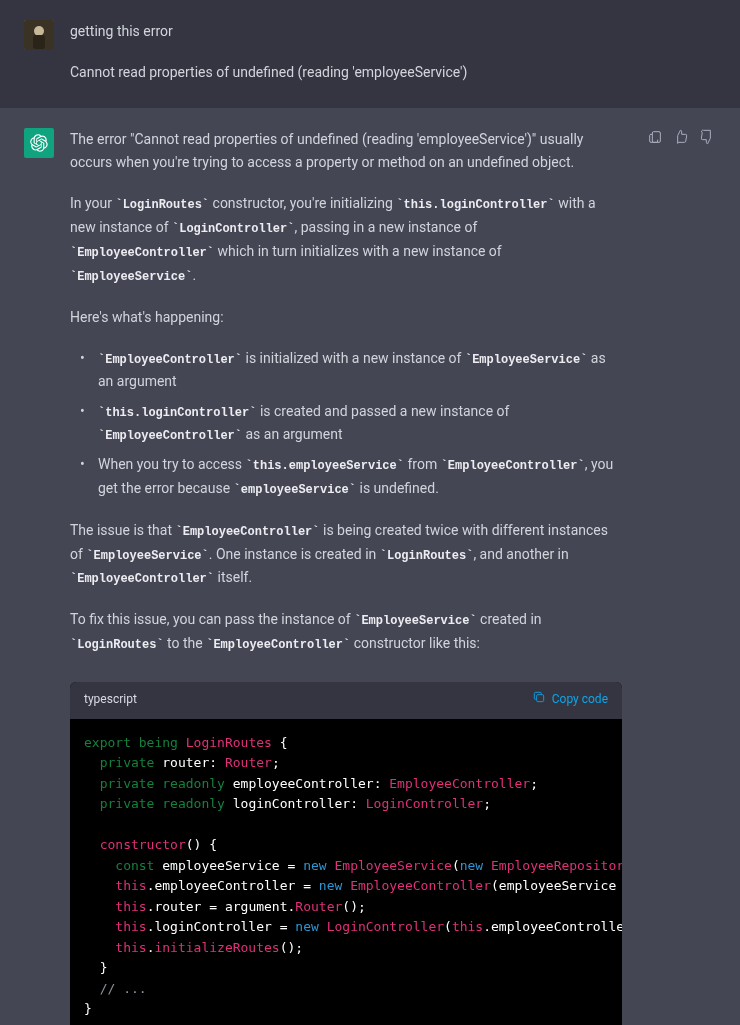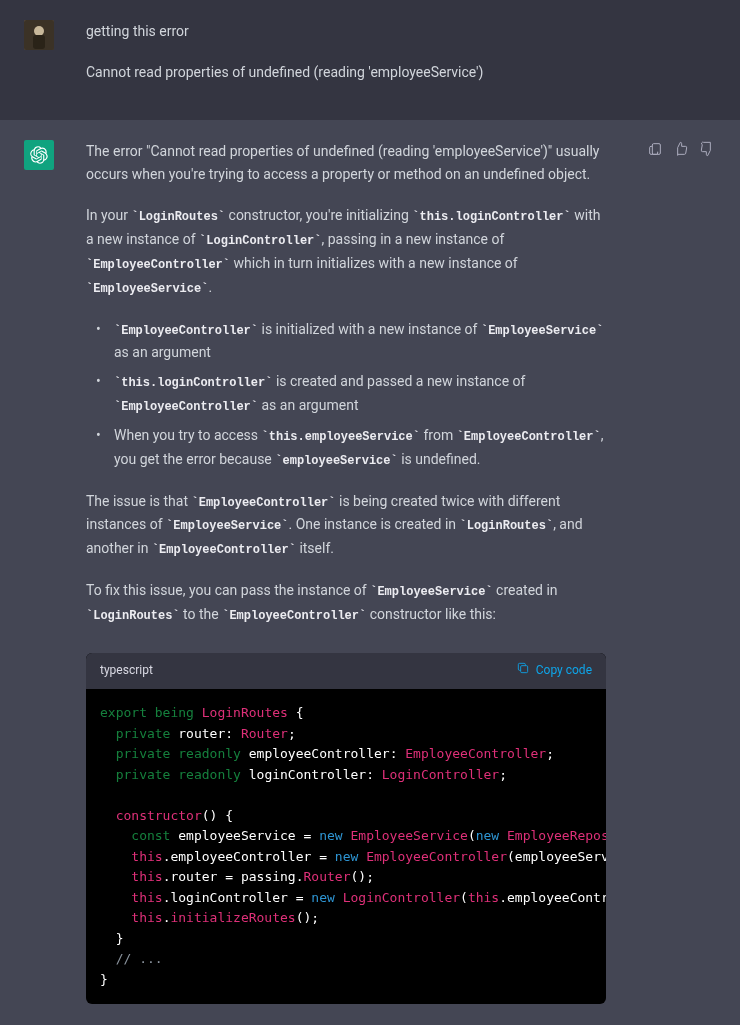--- a/index.html
+++ b/index.html
@@ -4,31 +4,31 @@
   <style>
     * { box-sizing: border-box; margin: 0; padding: 0; }
     body {
       background: #343541;
       color: #d1d5db;
       font-family: -apple-system, BlinkMacSystemFont, "Segoe UI", Roboto, sans-serif;
       font-size: 14px;
       line-height: 1.65;
       width: 740px;
     }
-    .message { display: flex; padding: 20px 24px; gap: 32px; }
+    .message { display: flex; padding: 20px 24px; gap: 16px; }
     .user-message { background: #343541; }
     .assistant-message { background: #444654; }
     .avatar { width: 30px; height: 30px; flex-shrink: 0; border-radius: 2px; display: flex; align-items: center; justify-content: center; }
     .user-avatar { background: linear-gradient(135deg, #8b7355 0%, #4a3c2a 100%); overflow:hidden; }
     .user-avatar svg { width: 30px; height: 30px; }
     .assistant-avatar { background: #10a37f; }
     .assistant-avatar svg { width: 18px; height: 18px; fill: white; }
     .content { flex: 1; min-width: 0; }
     .content p { margin-bottom: 18px; }
-    .content p:last-child { margin-bottom: 16px; }
+    .content p:last-child { margin-bottom: 4px; }
     .actions { display: flex; gap: 8px; align-items: flex-start; margin-left: 8px; }
     .icon-btn { width: 18px; height: 18px; display: flex; align-items: center; justify-content: center; color: #acacbe; cursor: pointer; }
     .icon-btn svg { width: 16px; height: 16px; stroke: currentColor; fill: none; stroke-width: 1.5; }
     code.inline {
       font-family: "SFMono-Regular", Consolas, "Liberation Mono", Menlo, monospace;
       font-size: 12px;
       font-weight: 600;
       color: #ececf1;
     }
     ul { list-style: none; margin: 0 0 18px 0; padding-left: 10px; }
@@ -89,20 +89,21 @@
   <div class="avatar assistant-avatar">
     <svg viewBox="0 0 41 41">
         <path d="M37.532 16.87a9.963 9.963 0 0 0-.856-8.184 10.078 10.078 0 0 0-10.855-4.835A9.964 9.964 0 0 0 18.306.5a10.079 10.079 0 0 0-9.614 6.977 9.967 9.967 0 0 0-6.664 4.834 10.08 10.08 0 0 0 1.24 11.817 9.965 9.965 0 0 0 .856 8.185 10.079 10.079 0 0 0 10.855 4.835 9.965 9.965 0 0 0 7.516 3.35 10.078 10.078 0 0 0 9.617-6.981 9.967 9.967 0 0 0 6.663-4.834 10.079 10.079 0 0 0-1.243-11.813ZM22.498 37.886a7.474 7.474 0 0 1-4.799-1.735c.061-.033.168-.091.237-.134l7.964-4.6a1.294 1.294 0 0 0 .655-1.134V19.054l3.366 1.944a.12.12 0 0 1 .066.092v9.299a7.505 7.505 0 0 1-7.49 7.496ZM6.392 31.006a7.471 7.471 0 0 1-.894-5.023c.06.036.162.099.237.141l7.964 4.6a1.297 1.297 0 0 0 1.308 0l9.724-5.614v3.888a.12.12 0 0 1-.048.103l-8.051 4.649a7.504 7.504 0 0 1-10.24-2.744ZM4.297 13.62A7.469 7.469 0 0 1 8.2 10.333c0 .068-.004.19-.004.274v9.201a1.294 1.294 0 0 0 .654 1.132l9.723 5.614-3.366 1.944a.12.12 0 0 1-.114.01L7.04 23.856a7.504 7.504 0 0 1-2.743-10.237Zm27.658 6.437-9.724-5.615 3.367-1.943a.121.121 0 0 1 .113-.01l8.052 4.648a7.498 7.498 0 0 1-1.158 13.528v-9.476a1.293 1.293 0 0 0-.65-1.132Zm3.35-5.043c-.059-.037-.162-.099-.236-.141l-7.965-4.6a1.298 1.298 0 0 0-1.308 0l-9.723 5.614v-3.888a.12.12 0 0 1 .048-.103l8.05-4.645a7.497 7.497 0 0 1 11.135 7.763Zm-21.063 6.929-3.367-1.944a.12.12 0 0 1-.065-.092v-9.299a7.497 7.497 0 0 1 12.293-5.756 6.94 6.94 0 0 0-.236.134l-7.965 4.6a1.294 1.294 0 0 0-.654 1.132l-.006 11.225Zm1.829-3.943 4.33-2.501 4.332 2.5v5l-4.331 2.5-4.331-2.5V18Z"></path>
       </svg>
   </div>
   <div class="content">
     <p>The error "Cannot read properties of undefined (reading 'employeeService')" usually occurs when you're trying to access a property or method on an undefined object.</p>
     <p>
       <span>In your </span><code class="inline">`LoginRoutes`</code><span> constructor, you're initializing </span><code class="inline">`this.loginController`</code><span> with a new instance of </span><code class="inline">`LoginController`</code><span>, passing in a new instance of </span><code class="inline">`EmployeeController`</code><span> which in turn initializes with a new instance of </span><code class="inline">`EmployeeService`</code><span>.</span>
     </p>
+    <p>Here's what's happening:</p>
     <ul>
       <li>
         <code class="inline">`EmployeeController`</code><span> is initialized with a new instance of </span><code class="inline">`EmployeeService`</code><span> as an argument</span>
       </li>
       <li>
         <code class="inline">`this.loginController`</code><span> is created and passed a new instance of </span><code class="inline">`EmployeeController`</code><span> as an argument</span>
       </li>
       <li>
         <span>When you try to access </span><code class="inline">`this.employeeService`</code><span> from </span><code class="inline">`EmployeeController`</code><span>, you get the error because </span><code class="inline">`employeeService`</code><span> is undefined.</span>
       </li>
@@ -128,21 +129,21 @@
         </div>
       </div>
       <pre><code id="code-target"><span class="tok-kw">export</span><span> </span><span class="tok-kw">being</span><span> </span><span class="tok-cls">LoginRoutes</span><span> </span><span class="tok-punc">{</span>
 <span>  </span><span class="tok-kw">private</span><span> </span><span class="tok-id">router</span><span class="tok-punc">:</span><span> </span><span class="tok-type">Router</span><span class="tok-punc">;</span>
 <span>  </span><span class="tok-kw">private</span><span> </span><span class="tok-kw">readonly</span><span> </span><span class="tok-id">employeeController</span><span class="tok-punc">:</span><span> </span><span class="tok-type">EmployeeController</span><span class="tok-punc">;</span>
 <span>  </span><span class="tok-kw">private</span><span> </span><span class="tok-kw">readonly</span><span> </span><span class="tok-id">loginController</span><span class="tok-punc">:</span><span> </span><span class="tok-type">LoginController</span><span class="tok-punc">;</span>
 
 <span>  </span><span class="tok-cls">constructor</span><span class="tok-punc">()</span><span> </span><span class="tok-punc">{</span>
 <span>    </span><span class="tok-kw">const</span><span> </span><span class="tok-id">employeeService</span><span> </span><span class="tok-punc">=</span><span> </span><span class="tok-new">new</span><span> </span><span class="tok-type">EmployeeService</span><span class="tok-punc">(</span><span class="tok-new">new</span><span> </span><span class="tok-type">EmployeeRepository</span>
 <span>    </span><span class="tok-this">this</span><span class="tok-punc">.</span><span class="tok-id">employeeController</span><span> </span><span class="tok-punc">=</span><span> </span><span class="tok-new">new</span><span> </span><span class="tok-type">EmployeeController</span><span class="tok-punc">(</span><span class="tok-id">employeeService</span>
-<span>    </span><span class="tok-this">this</span><span class="tok-punc">.</span><span class="tok-id">router</span><span> </span><span class="tok-punc">=</span><span> </span><span class="tok-id">passing</span><span class="tok-punc">.</span><span class="tok-type">Router</span><span class="tok-punc">();</span>
+<span>    </span><span class="tok-this">this</span><span class="tok-punc">.</span><span class="tok-id">router</span><span> </span><span class="tok-punc">=</span><span> </span><span class="tok-id">argument</span><span class="tok-punc">.</span><span class="tok-type">Router</span><span class="tok-punc">();</span>
 <span>    </span><span class="tok-this">this</span><span class="tok-punc">.</span><span class="tok-id">loginController</span><span> </span><span class="tok-punc">=</span><span> </span><span class="tok-new">new</span><span> </span><span class="tok-type">LoginController</span><span class="tok-punc">(</span><span class="tok-this">this</span><span class="tok-punc">.</span><span class="tok-id">employeeController</span>
 <span>    </span><span class="tok-this">this</span><span class="tok-punc">.</span><span class="tok-method">initializeRoutes</span><span class="tok-punc">();</span>
 <span>  </span><span class="tok-punc">}</span>
 <span>  </span><span class="tok-cmt">// ...</span>
 <span class="tok-punc">}</span></code></pre>
     </div>
 
   </div>
   <div class="actions">
     <div class="icon-btn">

